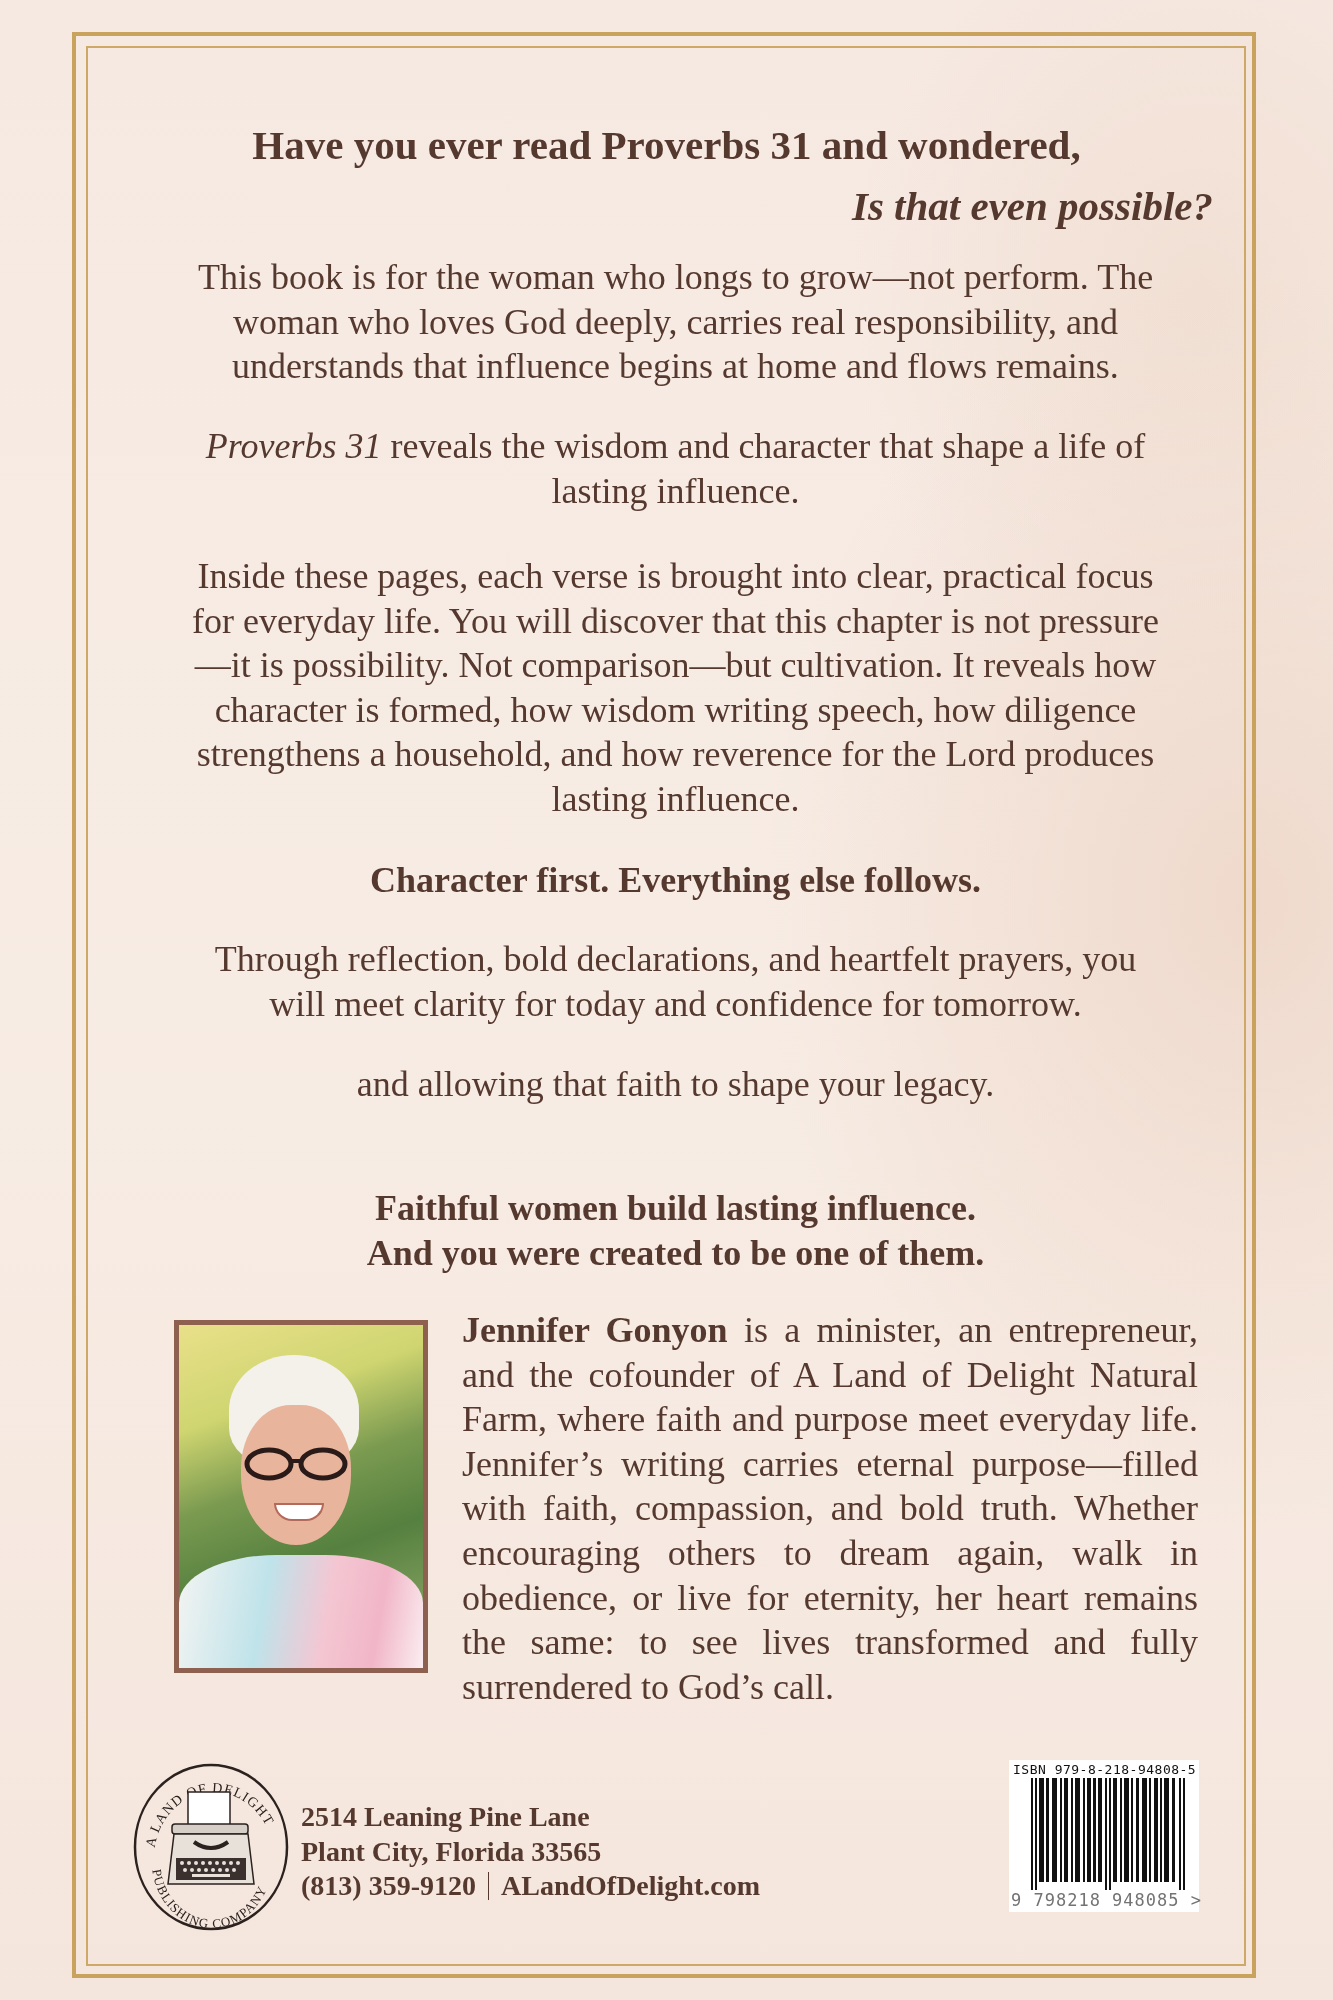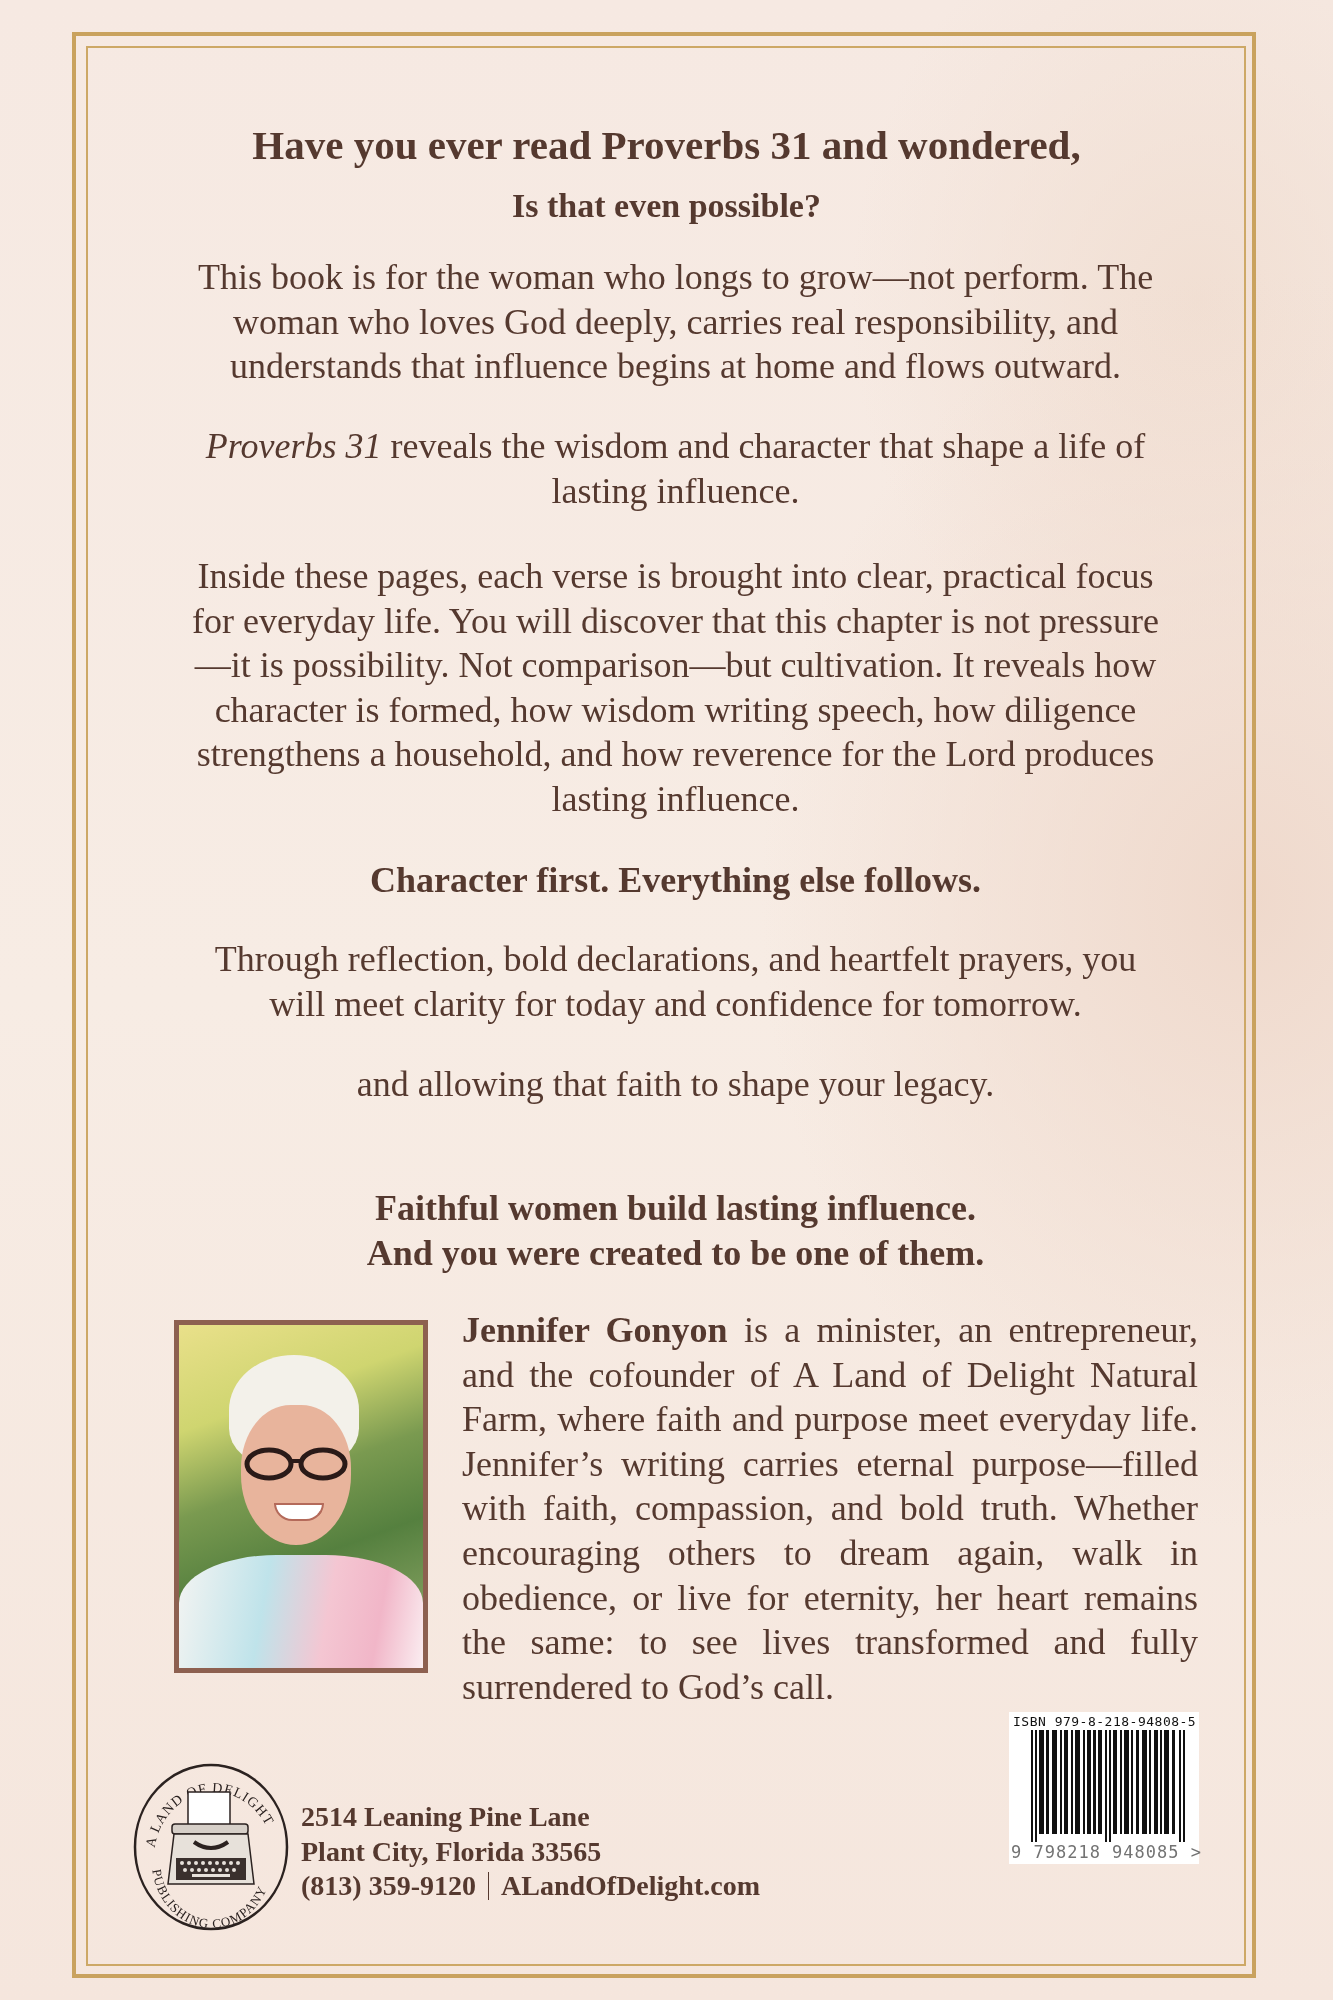--- a/index.html
+++ b/index.html
@@ -8,56 +8,56 @@
     background: radial-gradient(ellipse 700px 900px at 1250px 900px, #efd9cc 0%, rgba(239,217,204,0) 70%),
                 radial-gradient(ellipse 500px 600px at 1200px 300px, #f1dfd3 0%, rgba(241,223,211,0) 70%),
                 linear-gradient(180deg, #f6e9e2 0%, #f7ece4 50%, #f5e6dd 100%);
     font-family: "Liberation Serif", "DejaVu Serif", serif;
     color:#55392f;
   }
   .border-outer { position:absolute; left:72px; top:32px; width:1184px; height:1946px; border:4px solid #c9a25e; box-sizing:border-box; }
   .border-inner { position:absolute; left:86px; top:46px; width:1160px; height:1920px; border:2px solid #cda866; box-sizing:border-box; }
   .center { position:absolute; left:120px; width:1093px; text-align:center; }
   .h1 { font-weight:bold; font-size:41px; line-height:52px; margin:9px; }
-  .h1i { font-weight:bold; font-size:34px; line-height:52px; }
+  .h1i { font-style:italic; font-weight:bold; font-size:41px; line-height:52px;text-align:right; }
   .p { font-size:36px; line-height:44.5px; margin:9px; }
   .b { font-weight:bold; }
   .i { font-style:italic; }
   .photo { position:absolute; left:174px; top:1320px; width:254px; height:353px; box-sizing:border-box; border:5px solid #8d6050;
            background: linear-gradient(160deg,#e9e08a 0%,#cfd570 25%,#7a9a50 45%,#55803f 65%,#9bb070 100%); overflow:hidden; }
   .photo .hair { position:absolute; left:50px; top:30px; width:130px; height:110px; border-radius:60% 60% 40% 40%; background:#f3f1ea; }
   .photo .face { position:absolute; left:62px; top:80px; width:110px; height:140px; border-radius:45% 45% 50% 50%; background:#e8b49c; }
   .photo .glasses { position:absolute; left:64px; top:122px; width:106px; height:34px; }
   .photo .smile { position:absolute; left:95px; top:178px; width:46px; height:14px; border-radius:0 0 25px 25px; background:#fff; border:2px solid #b46a5a; }
   .photo .shirt { position:absolute; left:0; top:230px; width:244px; height:120px; border-radius:40% 40% 0 0;
                   background: linear-gradient(100deg,#f4f4f2 0%,#bfe3ea 35%,#f4c6d2 60%,#f1b6c8 80%,#fbeff2 100%); }
   .bio { position:absolute; left:462px; top:1308px; width:736px; font-size:36px; line-height:44.6px; text-align:justify; text-align-last:left; margin:0; }
   .logo { position:absolute; left:132px; top:1762px; width:158px; height:170px; }
   .addr { position:absolute; left:301px; top:1800px; font-weight:bold; font-size:28px; line-height:34.5px; }
   .addr .sep { display:inline-block; width:1px; height:28px; background:#55392f; margin:0 12px; vertical-align:-5px; }
-  .barcode { position:absolute; left:1009px; top:1712px; width:190px; height:152px; background:#fff; }
+  .barcode { position:absolute; left:1009px; top:1760px; width:190px; height:152px; background:#fff; }
   .barcode .isbn { position:absolute; left:4px; top:2px; font-family:"DejaVu Sans Mono", monospace; font-size:13px; color:#111; letter-spacing:0.5px; white-space:nowrap; }
   .barcode .bars { position:absolute; left:20px; top:18px; width:160px; height:112px; }
   .barcode .num { position:absolute; left:2px; bottom:2px; font-family:"DejaVu Sans Mono", monospace; font-size:17px; color:#737373; white-space:nowrap; letter-spacing:1px; }
 </style>
 </head>
 <body>
 
 <div class="border-outer"></div>
 <div class="border-inner"></div>
 
 <div class="center" style="top:110px;">
   <div class="h1">Have you ever read Proverbs 31 and wondered,</div>
   <div class="h1i">Is that even possible?</div>
 </div>
 
 <div class="center p" style="top:246px;">
   <div>This book is for the woman who longs to grow—not perform. The</div>
   <div>woman who loves God deeply, carries real responsibility, and</div>
-  <div>understands that influence begins at home and flows outward.</div>
+  <div>understands that influence begins at home and flows remains.</div>
 </div>
 
 <div class="center p" style="top:415px;">
   <div><span class="i">Proverbs 31</span><span> reveals the wisdom and character that shape a life of</span></div>
   <div>lasting influence.</div>
 </div>
 
 <div class="center p" style="top:545px;">
   <div>Inside these pages, each verse is brought into clear, practical focus</div>
   <div>for everyday life. You will discover that this chapter is not pressure</div>

